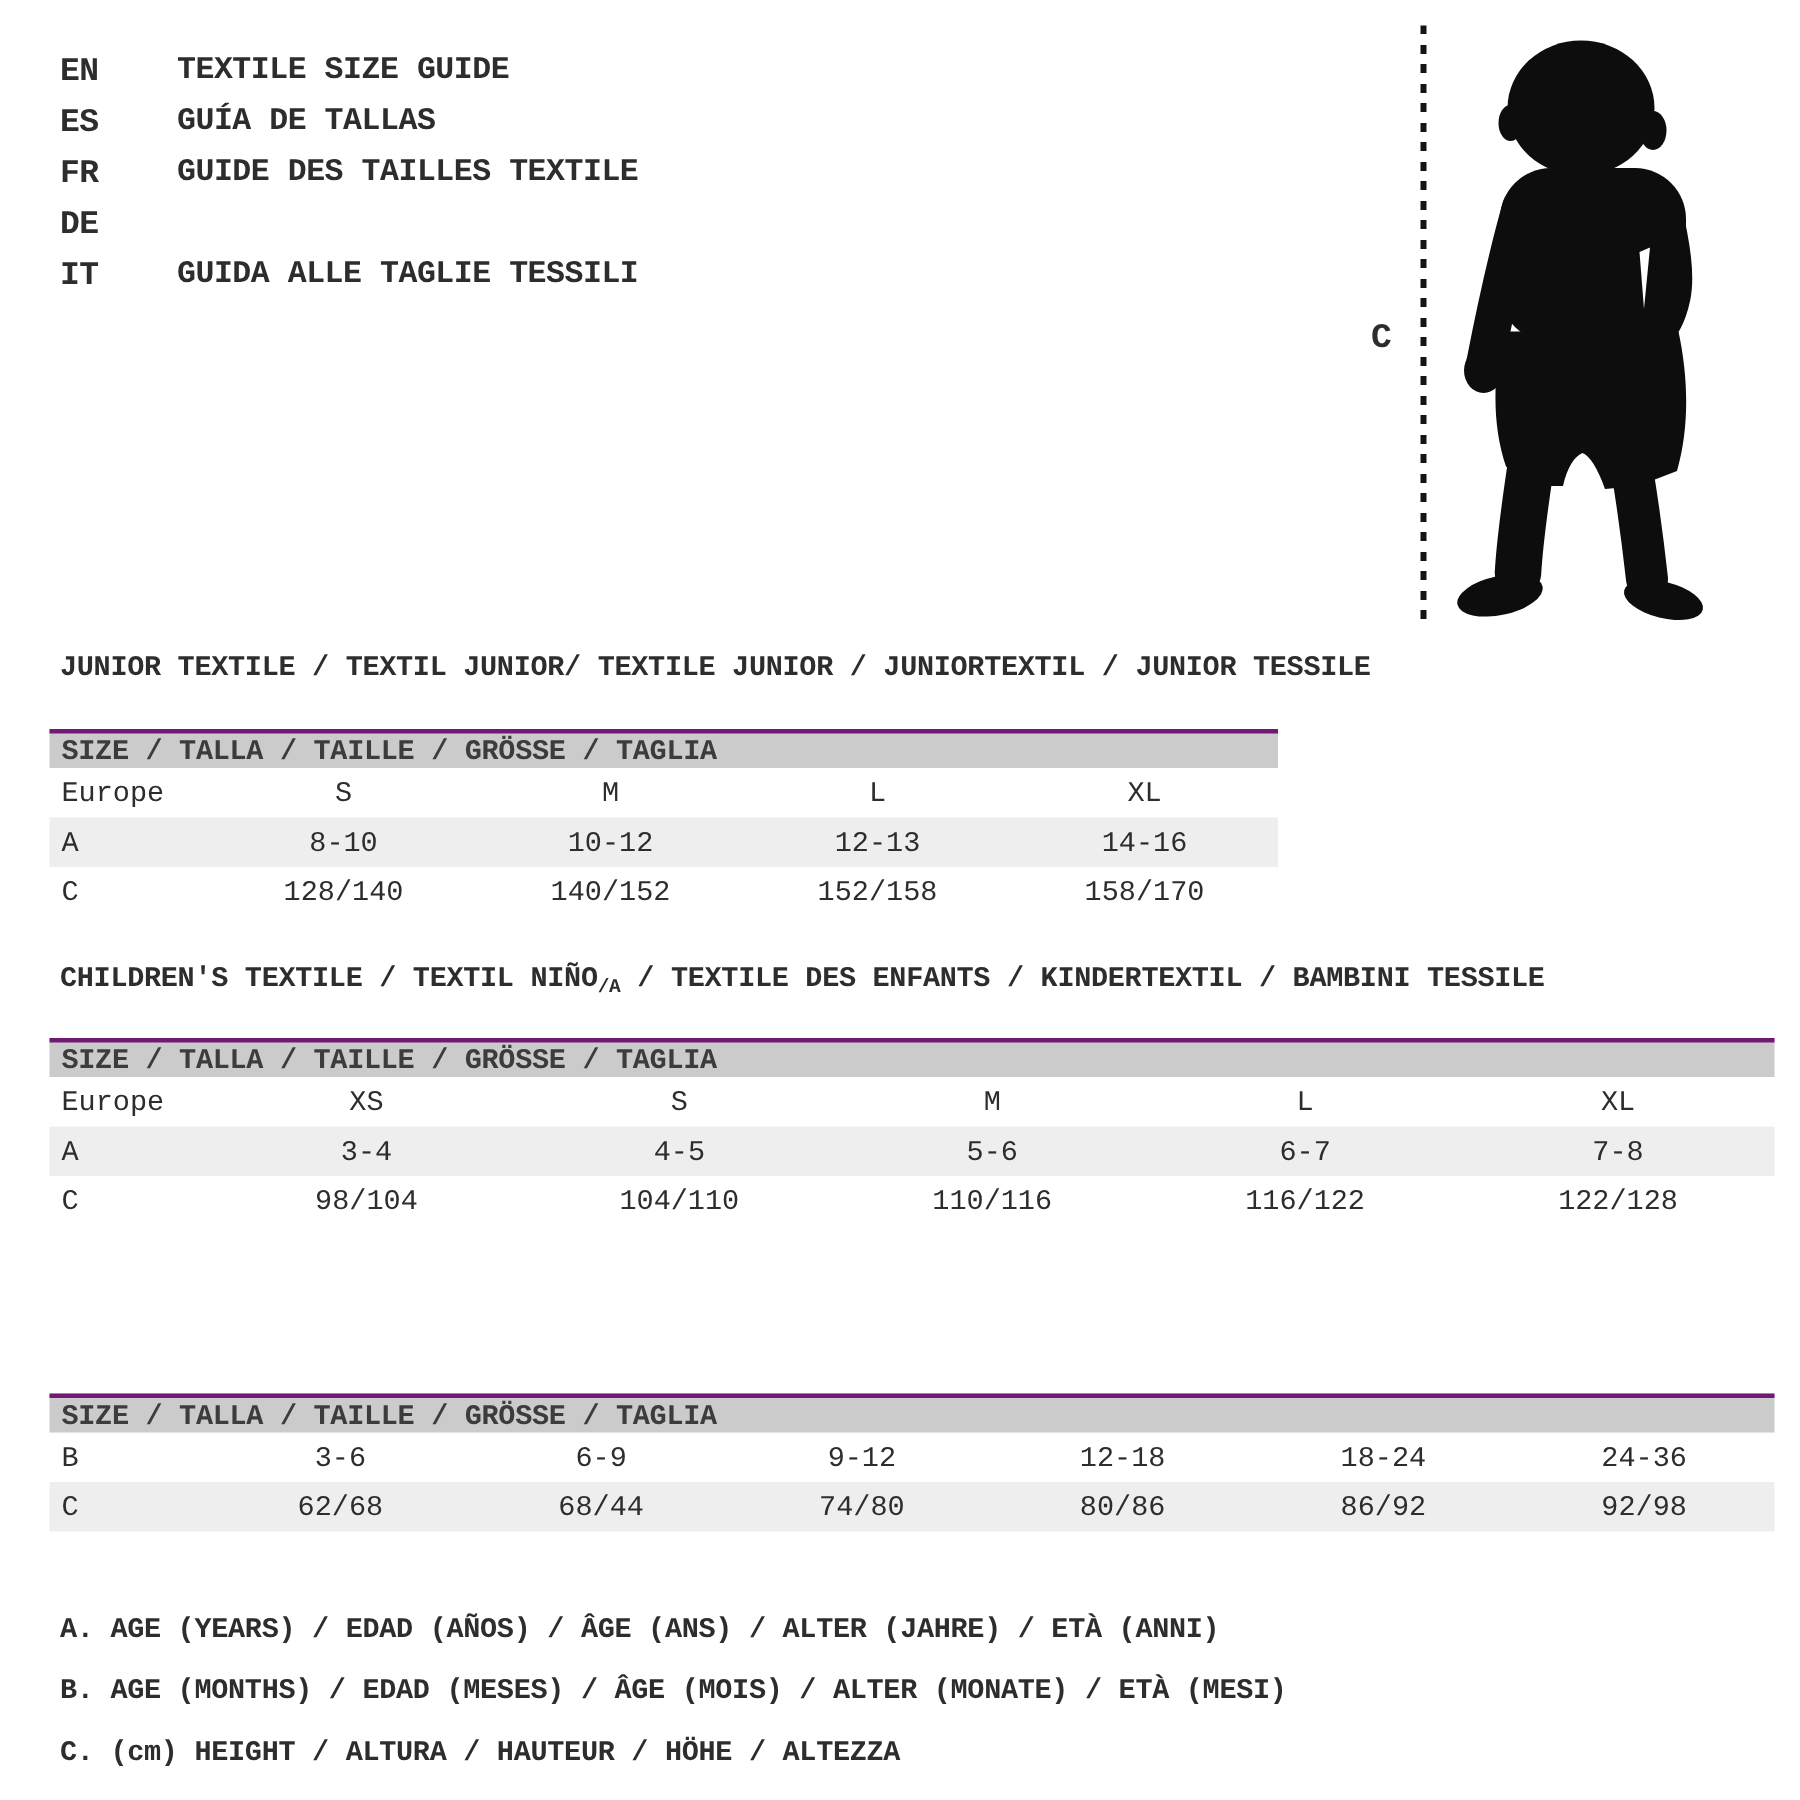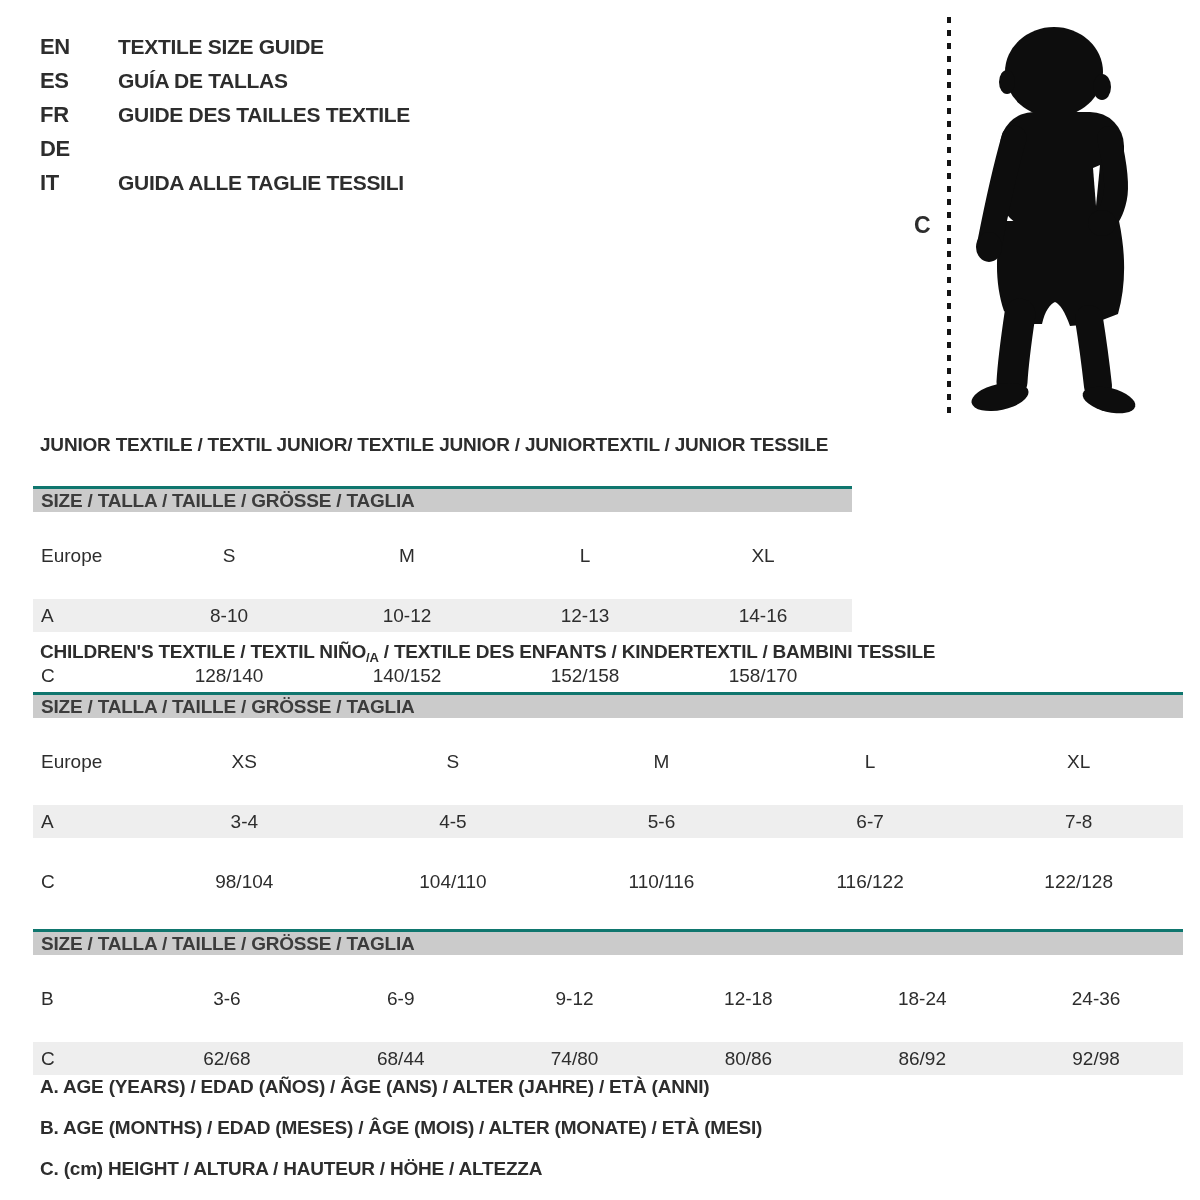--- a/index.html
+++ b/index.html
@@ -1,18 +1,18 @@
 <!DOCTYPE html>
 <html><head>
 <meta charset="utf-8">
 <style>
   html,body{margin:0;padding:0;background:#fff;}
   .page{
     position:relative;width:1200px;height:1200px;background:#ffffff;
-    font-family:Liberation Sans, sans-serif;color:#2d2d2d;overflow:hidden;
+    font-family:Liberation Mono, monospace;color:#2d2d2d;overflow:hidden;
   }
   
   .lang-block{position:absolute;left:40px;top:30px;}
   .lang-row{display:flex;height:34px;align-items:center;}
   .lang-code{width:78px;font-weight:bold;font-size:22px;letter-spacing:-0.3px;}
   .lang-label{font-weight:bold;font-size:21px;letter-spacing:-0.3px;white-space:nowrap;}
   
   .dash-line{
     position:absolute;left:947px;top:17px;width:4px;height:398px;
     background:repeating-linear-gradient(to bottom,#141414 0 6px,transparent 6px 13px);
@@ -27,25 +27,25 @@
   #junior-heading{top:434px;text-align:center;}
   #children-heading{top:641px;}
   #babies-heading{top:849px;line-height:38px;}
   .heading-sub{font-size:13px;vertical-align:-4px;font-weight:bold;}
   
   .table{position:absolute;left:33px;}
   #junior-table{top:486px;width:819px;}
   #children-table{top:692px;width:1150px;}
   #babies-table{top:929px;width:1150px;}
   .size-bar{
-    height:23px;border-top:3px solid #0f766e;background:#cbcbcb;
+    height:23px;border-top:3px solid #701a75;background:#cbcbcb;
     display:flex;align-items:center;padding-left:8px;box-sizing:content-box;
     font-size:19px;font-weight:bold;color:#3c3c3c;letter-spacing:-0.2px;
   }
-  .trow{display:flex;align-items:center;height:33px;font-size:19px;margin-top:27px;}
+  .trow{display:flex;align-items:center;height:33px;font-size:19px;}
   .trow.shaded{background:#eeeeee;}
   .tlabel{width:99px;padding-left:8px;flex:none;}
   .tcell{flex:1;text-align:center;}
   
   .legend{position:absolute;left:40px;top:1066px;}
   .legend-line{font-size:19px;font-weight:bold;letter-spacing:-0.2px;line-height:41px;white-space:nowrap;}
 </style>
 </head>
 <body>
 

